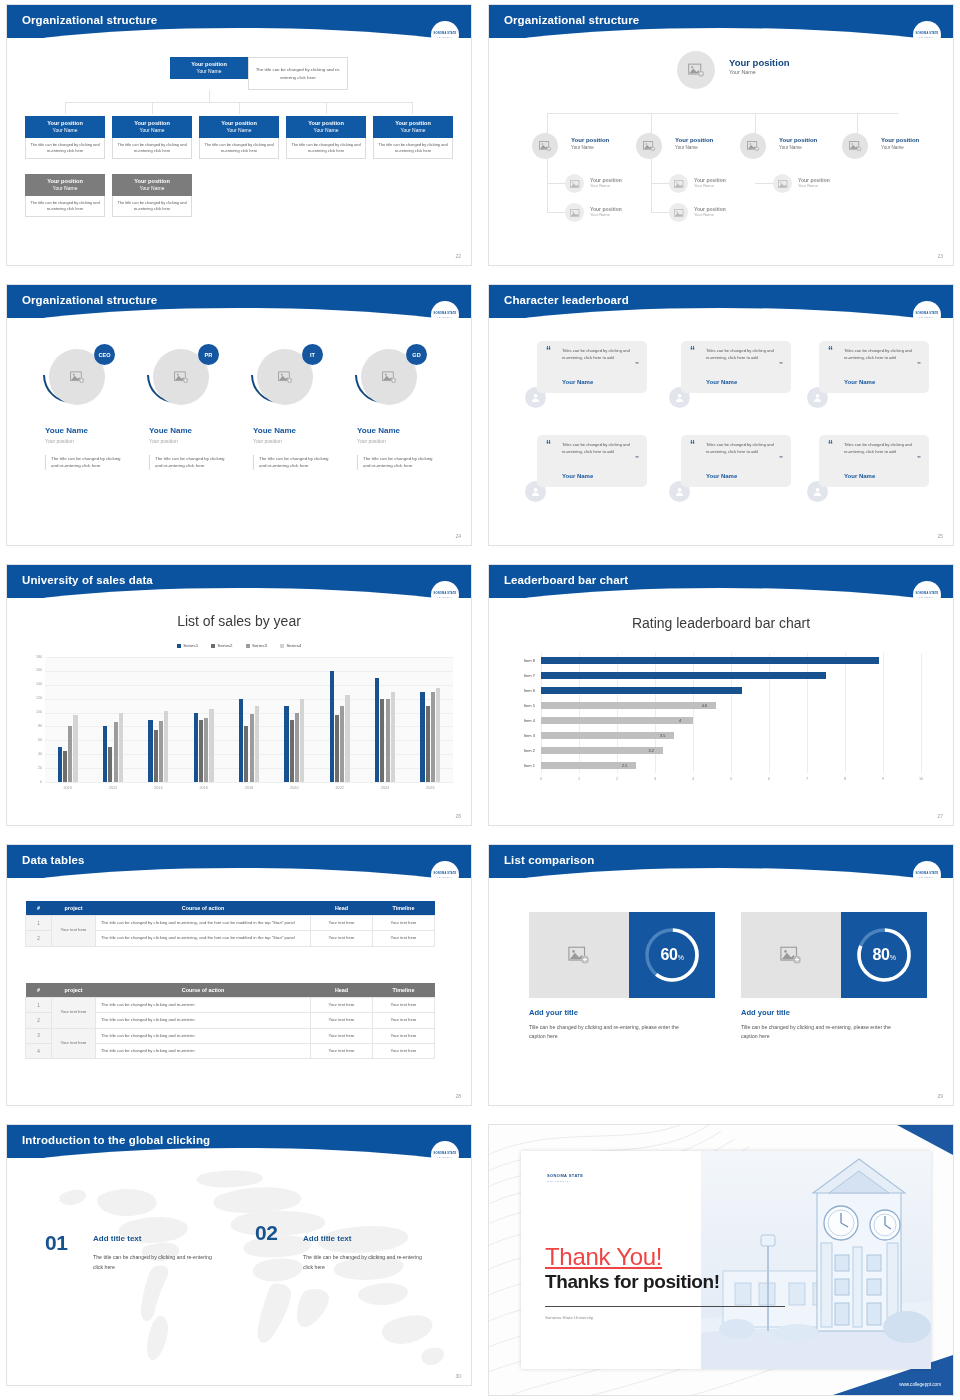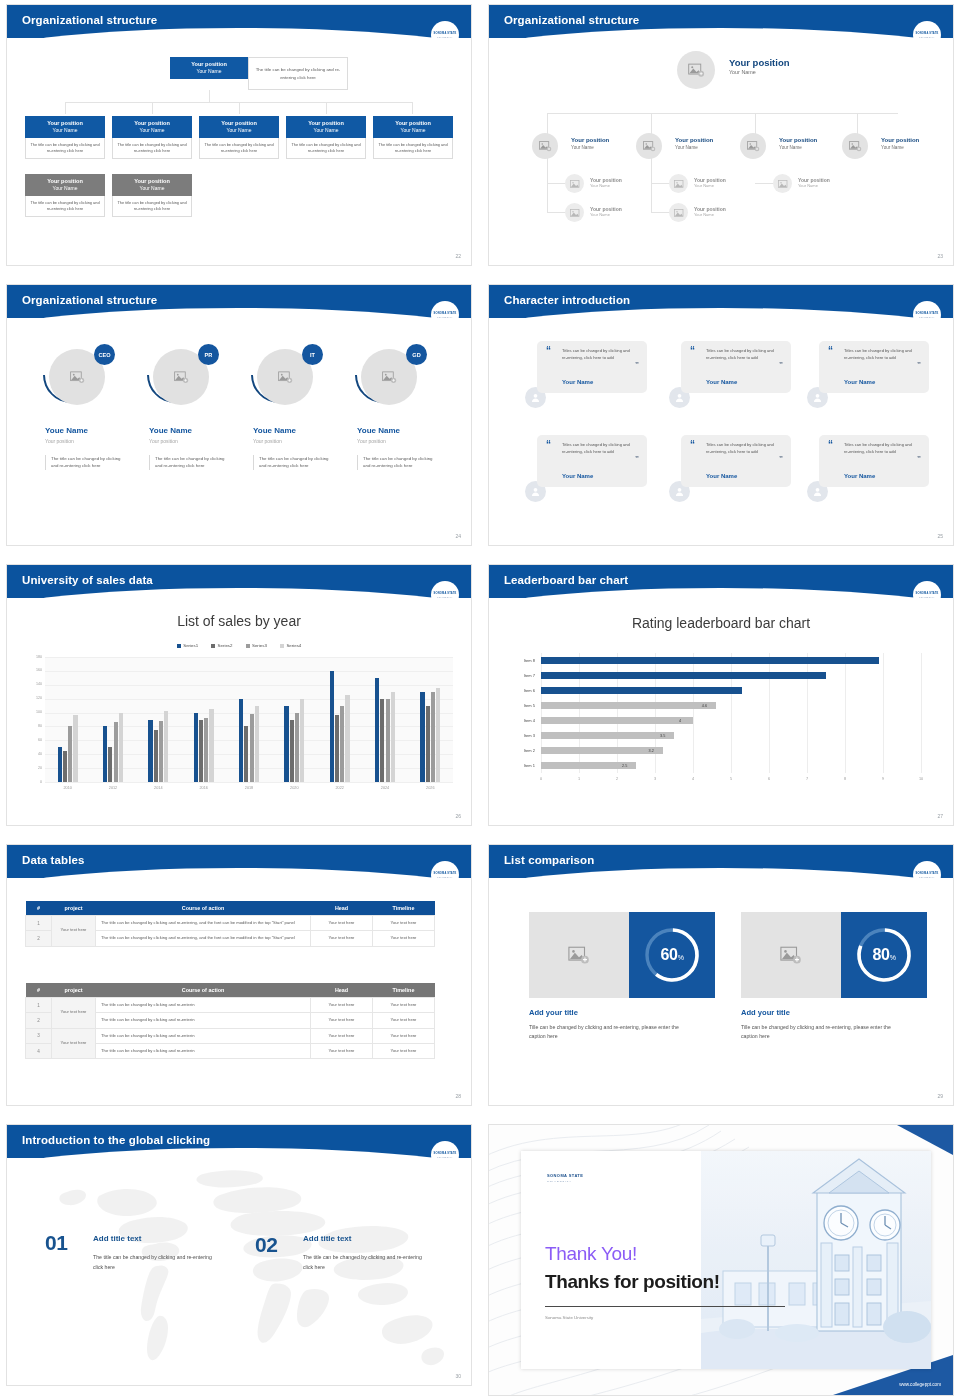--- a/index.html
+++ b/index.html
@@ -156,21 +156,21 @@
 
   
   .ty-slide { background:#fdfdfd; }
   .ty-bluecorner-t { position:absolute; right:0; top:0; width:0; height:0;
      border-left:56px solid transparent; border-top:30px solid #1d59a3; }
   .ty-bluecorner-b { position:absolute; right:0; bottom:0; width:0; height:0;
      border-left:120px solid transparent; border-bottom:40px solid #1d59a3; }
   .ty-card { position:absolute; background:#fff; box-shadow:0 0 4px rgba(0,0,0,.16); overflow:hidden; }
   .ty-logo1 { position:absolute; font-size:4px; font-weight:bold; color:#1a4f8c; letter-spacing:.4px; }
   .ty-logo2 { position:absolute; font-size:2.5px; color:#7b93b3; letter-spacing:1px; }
-  .ty-h1 { position:absolute; font-size:19px; color:#8b5cf6; letter-spacing:-.3px; }
+  .ty-h1 { position:absolute; font-size:24px; color:#ef4444; letter-spacing:-.3px;text-decoration:underline; }
   .ty-h2 { position:absolute; font-size:19px; font-weight:bold; color:#1c1c1c; letter-spacing:-.4px; }
   .ty-rule { position:absolute; height:1px; background:#4a4a4a; }
   .ty-sub { position:absolute; font-size:4.4px; color:#8d8d8d; }
   .ty-url { position:absolute; font-size:4.6px; color:#fff; }
   .ty-bld { position:absolute; opacity:.88; }
 </style>
 </head>
 <body>
 
 <div class="sheet">
@@ -493,21 +493,21 @@
     <div class="cg-role" style="left:350px; top:153px;">Your position</div>
     <div class="cg-desc" style="left:350px; top:170px;">The title can be changed by clicking and re-entering click here</div>
 
     <div class="pgnum">24</div>
   </div>
 
   <div class="slide" style="left:488px; top:284px;">
     <div class="s-hdr">
         <div class="curve"></div>
       </div>
-    <div class="s-title">Character introduction</div>
+    <div class="s-title">Character leaderboard</div>
     <div class="logo-badge">
       <div style="text-align:center">
         <div class="lg1">SONOMA STATE</div>
         <div class="lg2">UNIVERSITY</div>
       </div>
     </div>
 
     <div class="qav" style="left:36px; top:102px;">
       <svg width="11" height="11" viewBox="0 0 20 20">
           <circle cx="10" cy="7" r="3.4" fill="#fff"></circle>
@@ -906,21 +906,21 @@
           <path d="M60 34c9-4 19-2 19 3 0 6-9 11-18 10-7-1-10-5-8-9 1-2 3-3 7-4Z"></path>
           <path d="M196 16c20-5 44-5 56 0 8 4 3 9-9 11-19 4-43 3-51-2-5-3-2-7 4-9Z"></path>
         </g>
       </svg>
     </div>
 
     <div class="num-big" style="left:38px; top:106px;">01</div>
     <div class="ttl-add" style="left:86px; top:109px;">Add title text</div>
     <div class="ttl-sub" style="left:86px; top:128px;">The title can be changed by clicking and re-entering click here</div>
 
-    <div class="num-big" style="left:248px; top:108px;">02</div>
+    <div class="num-big" style="left:248px; top:96px;">02</div>
     <div class="ttl-add" style="left:296px; top:109px;">Add title text</div>
     <div class="ttl-sub" style="left:296px; top:128px;">The title can be changed by clicking and re-entering click here</div>
 
     <div class="pgnum">30</div>
   </div>
 
   <div class="slide ty-slide" style="left:488px; top:1124px; height:272px;">
     <svg style="position:absolute; left:0; top:0;" width="466" height="272">
       <g fill="none" stroke="#e9ecf0" stroke-width="1">
         <path d="M-20 40 C 60 -10, 150 30, 210 -10"></path>

